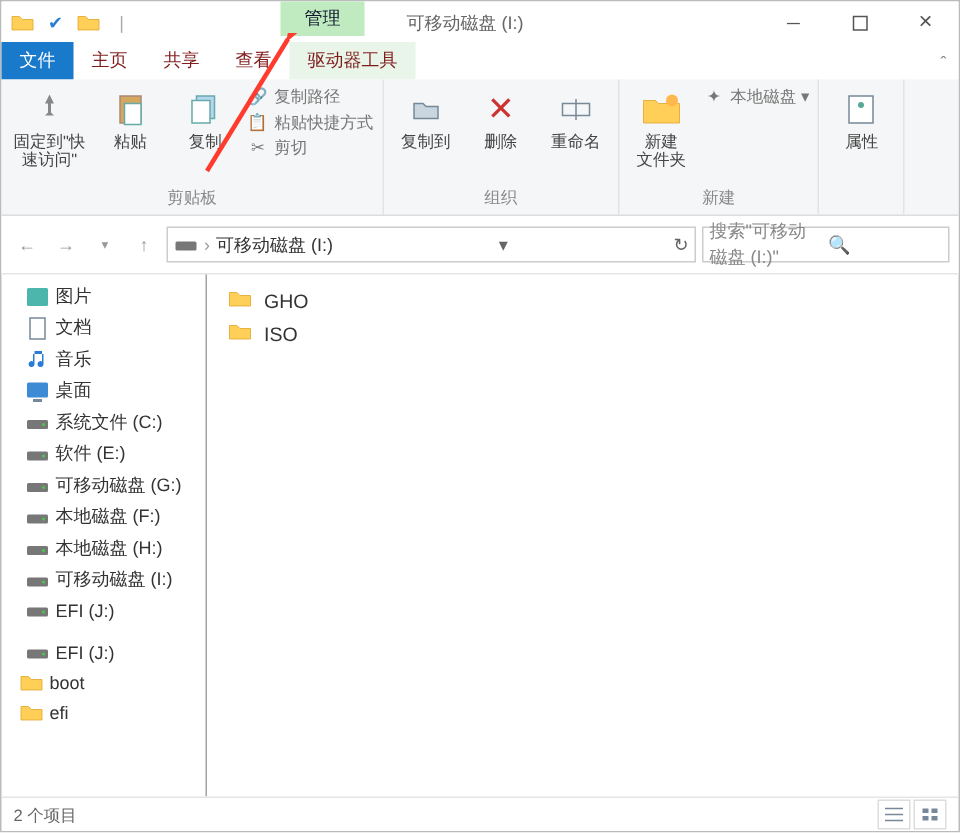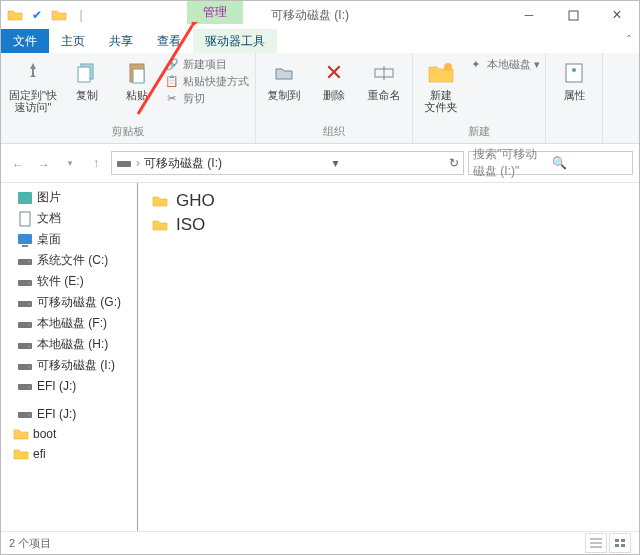--- a/index.html
+++ b/index.html
@@ -1,25 +1,25 @@
 <!DOCTYPE html>
 <html><head>
 <meta charset="utf-8">
 <style>
 html,body{margin:0;padding:0;font-family:"Microsoft YaHei","Segoe UI",sans-serif;font-size:12px;color:#333;background:#fff;overflow:hidden}
 .window{width:640px;height:555px;display:flex;flex-direction:column;border:1px solid #bbb;box-sizing:border-box}
 .titlebar{height:28px;display:flex;align-items:center;background:#fff;position:relative}
 .titlebar .qat{display:flex;align-items:center;padding-left:4px;gap:2px}
 .titlebar .qat .qbtn{width:20px;height:20px;display:flex;align-items:center;justify-content:center}
-.titlebar .mgmt{position:absolute;left:186px;top:0;background:#c0eac0;padding:3px 16px;font-size:12px;color:#a21caf}
+.titlebar .mgmt{position:absolute;left:186px;top:0;background:#c0eac0;padding:3px 16px;font-size:12px;color:#0f172a}
 .titlebar .title{position:absolute;left:270px;top:6px;font-size:12px;color:#666}
 .winbtns{margin-left:auto;display:flex}
 .winbtn{width:44px;height:28px;display:flex;align-items:center;justify-content:center;color:#555}
-.tabs{height:24px;display:flex;align-items:center;background:#fff;position:relative}
-.tab{padding:4px 12px;font-size:12px;color:#0c4a6e;display:flex;align-items:center}
+.tabs{height:24px;display:flex;align-items:flex-end;background:#fff;position:relative}
+.tab{padding:4px 12px;font-size:12px;color:#7f1d1d;display:flex;align-items:center}
 .tab.file{background:#1979ca;color:#fff}
 .tab.special{background:#e8f5e8}
 .tabs .chev{margin-left:auto;padding:4px 8px;color:#888}
 .ribbon{height:90px;background:#f5f6f7;border-bottom:1px solid #ddd;display:flex;position:relative}
 .ribbon-group{display:flex;flex-direction:column;align-items:center;padding:4px 6px 2px 6px;border-right:1px solid #e3e3e3}
 .ribbon-group .body{display:flex;flex:1;align-items:flex-start;gap:6px}
 .ribbon-group .glabel{font-size:11px;color:#888;margin-top:auto;padding-bottom:2px}
 .rbtn{display:flex;flex-direction:column;align-items:center;gap:2px;padding:2px;min-width:40px}
 .rbtn .icon{width:28px;height:28px;display:flex;align-items:center;justify-content:center}
 .rbtn .lbl{font-size:11px;text-align:center;line-height:12px;color:#444}
@@ -31,21 +31,21 @@
 .navbar .addr{flex:1;height:22px;border:1px solid #ccc;display:flex;align-items:center;padding:0 4px;gap:4px}
 .navbar .addr .refresh{margin-left:auto;color:#666}
 .navbar .search{width:155px;height:22px;border:1px solid #ccc;display:flex;align-items:center;padding:0 4px;color:#888;gap:4px}
 .navbar .search span{flex:1}
 .content{flex:1;display:flex;min-height:0}
 .tree{width:136px;border-right:1px solid #a3a3a3;overflow-y:auto;overflow-x:hidden;padding:4px 0}
 .tree .titem{display:flex;align-items:center;gap:4px;padding:2px 4px 2px 16px;white-space:nowrap;font-size:12px}
 .tree .titem.indent{padding-left:12px}
 .tree .ticon{width:16px;height:16px;display:flex;align-items:center;justify-content:center}
 .files{flex:1;padding:6px 10px}
-.files .fitem{display:flex;align-items:flex-end;gap:6px;padding:2px 4px;font-size:17px}
+.files .fitem{display:flex;align-items:center;gap:6px;padding:2px 4px;font-size:13px}
 .files .ficon{width:18px;height:18px}
 .status{height:22px;border-top:1px solid #e5e5e5;display:flex;align-items:center;padding:0 8px;font-size:11px;color:#666;gap:24px}
 .status .views{margin-left:auto;display:flex;gap:2px}
 .status .vbtn{width:20px;height:18px;border:1px solid #ddd;display:flex;align-items:center;justify-content:center}
 .arrow-annotation{position:absolute;left:130px;top:22px;z-index:5;pointer-events:none}
 svg{display:block}
 .folder-svg{fill:#ffcf58;stroke:#e0a020;stroke-width:.5}
 .drive-svg{fill:#777}
 </style>
 </head>
@@ -108,39 +108,39 @@
               <svg width="24" height="24">
                 <path fill="#888" d="M12 2l3 6h-2v6l2 2H9l2-2V8H9z"></path>
               </svg>
             </div>
           <div class="lbl" style="white-space:pre">固定到"快
 速访问"</div>
         </div>
         <div class="rbtn">
           <div class="icon">
               <svg width="24" height="24">
+                <rect x="5" y="3" width="14" height="18" fill="#d4a860" stroke="#a87"></rect>
+                <rect x="8" y="8" width="11" height="14" fill="#fff" stroke="#6aa"></rect>
+              </svg>
+            </div>
+          <div class="lbl">粘贴</div>
+        </div>
+        <div class="rbtn">
+          <div class="icon">
+              <svg width="24" height="24">
                 <rect x="6" y="3" width="12" height="15" fill="#b6d6f0" stroke="#6aa"></rect>
                 <rect x="3" y="6" width="12" height="15" fill="#fff" stroke="#6aa"></rect>
               </svg>
             </div>
           <div class="lbl">复制</div>
-        </div>
-        <div class="rbtn">
-          <div class="icon">
-              <svg width="24" height="24">
-                <rect x="5" y="3" width="14" height="18" fill="#d4a860" stroke="#a87"></rect>
-                <rect x="8" y="8" width="11" height="14" fill="#fff" stroke="#6aa"></rect>
-              </svg>
-            </div>
-          <div class="lbl">粘贴</div>
         </div>
         <div class="rlist">
           <div class="ritem">
               <span class="ricon">🔗</span>
-              <span>新建项目</span>
+              <span>复制路径</span>
             </div>
           <div class="ritem">
               <span class="ricon">📋</span>
               <span>粘贴快捷方式</span>
             </div>
           <div class="ritem">
               <span class="ricon">✂</span>
               <span>剪切</span>
             </div>
         </div>
@@ -249,20 +249,28 @@
           <span class="ticon">
             <svg width="16" height="16">
               <rect x="3" y="1" width="10" height="14" fill="#fff" stroke="#789"></rect>
             </svg>
           </span>
           <span>文档</span>
         </div>
         <div class="titem">
           <span class="ticon">
             <svg width="16" height="16">
+              <path fill="#2a7dd4" d="M6 2v9a2 2 0 1 1-1-2V4h7v7a2 2 0 1 1-1-2V2z"></path>
+            </svg>
+          </span>
+          <span>音乐</span>
+        </div>
+        <div class="titem">
+          <span class="ticon">
+            <svg width="16" height="16">
               <rect x="1" y="2" width="14" height="10" fill="#3d8bd4" rx="1"></rect>
               <rect x="5" y="13" width="6" height="2" fill="#789"></rect>
             </svg>
           </span>
           <span>桌面</span>
         </div>
         <div class="titem">
           <span class="ticon">
             <svg width="16" height="16">
               <rect x="1" y="6" width="14" height="6" class="drive-svg" rx="1"></rect>

